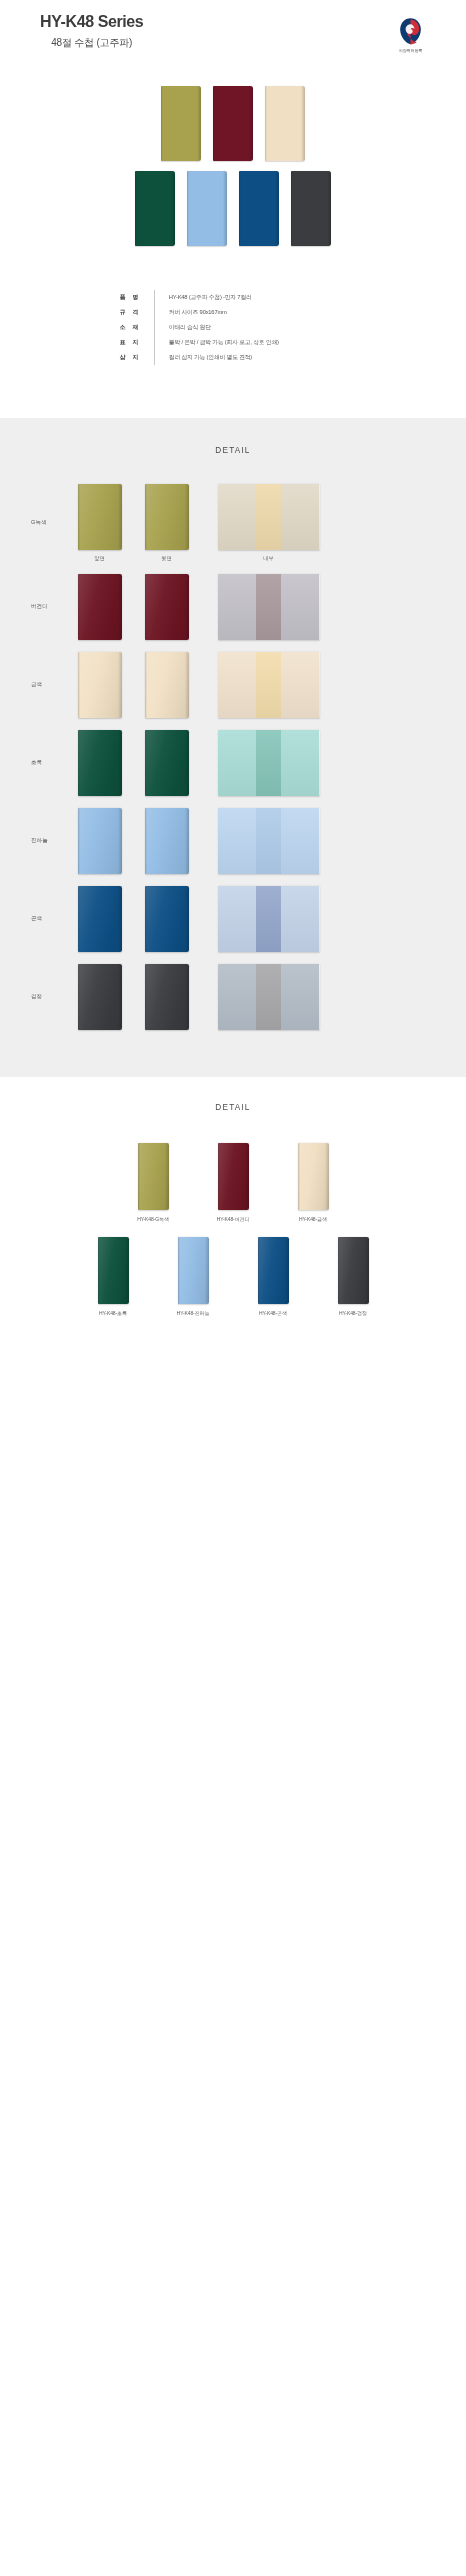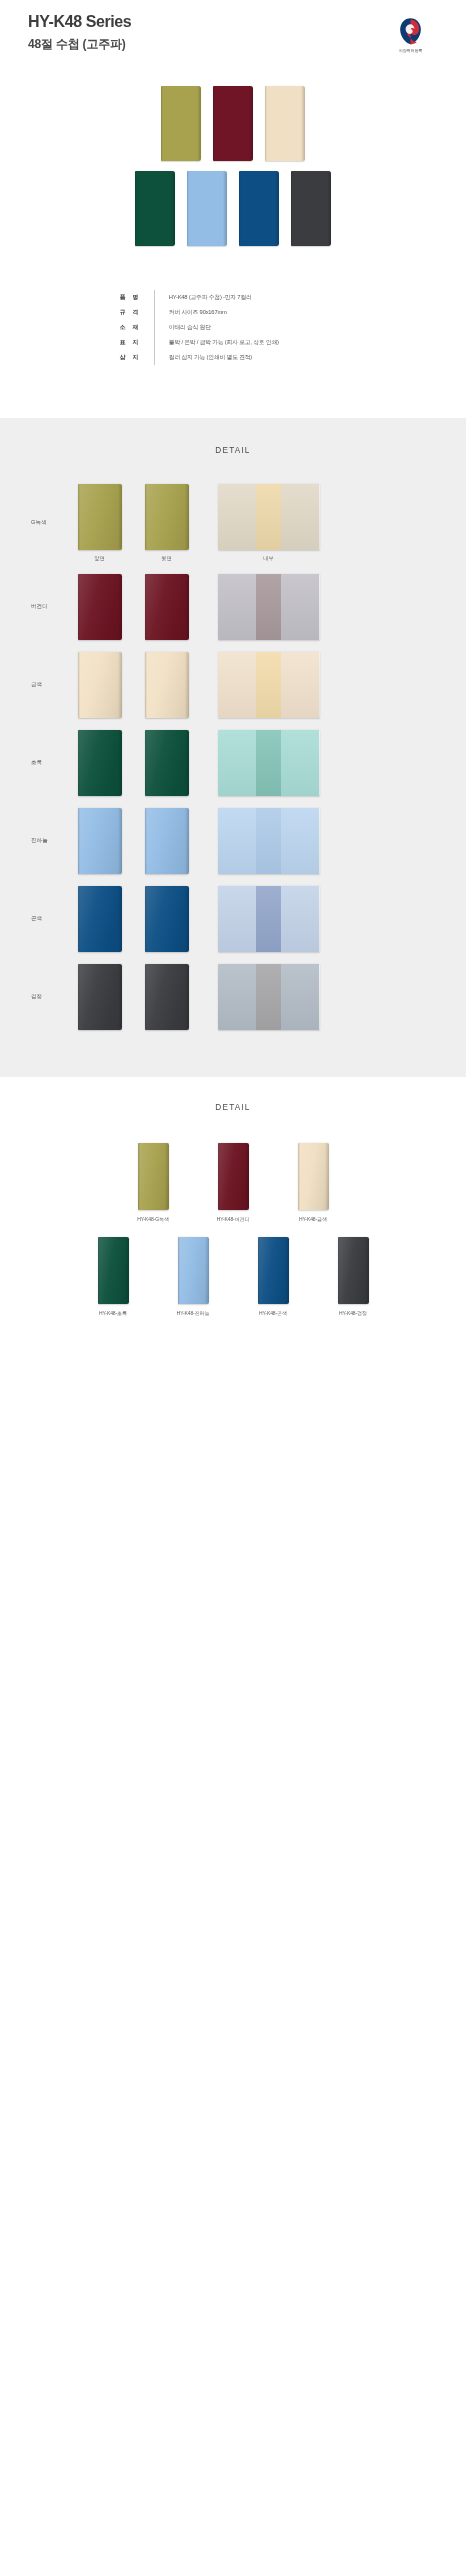--- a/index.html
+++ b/index.html
@@ -15,34 +15,35 @@
 
   .page { width: 466px; position: relative; }
 
   
   .header {
     position: relative;
     height: 77px;
     background: #ffffff;
     padding: 15.4px 30px 0 38px;
   }
-  .title-block { position: absolute; left: 28px; top: 13px; }
+  .title-block { position: absolute; left: 40px; top: 13px; }
   .main-title {
     font-size: 16px;
     font-weight: bold;
     letter-spacing: -0.4px;
     color: #3d3d3d;
     line-height: 1.15;
   }
   .sub-title {
     margin-top: 5px;
-    font-size: 12px;
-    font-weight: bold;
+    font-size: 10px;
+    font-weight: normal;
     letter-spacing: -0.2px;
     color: #4a4a4a;
+    text-align: center;
   }
   .patent-mark {
     position: absolute;
     right: 34px;
     top: 16.5px;
     width: 43px;
     text-align: center;
   }
   .patent-emblem { width: 25px; height: 28.5px; margin: 0 auto; display: block; }
   .patent-caption {

